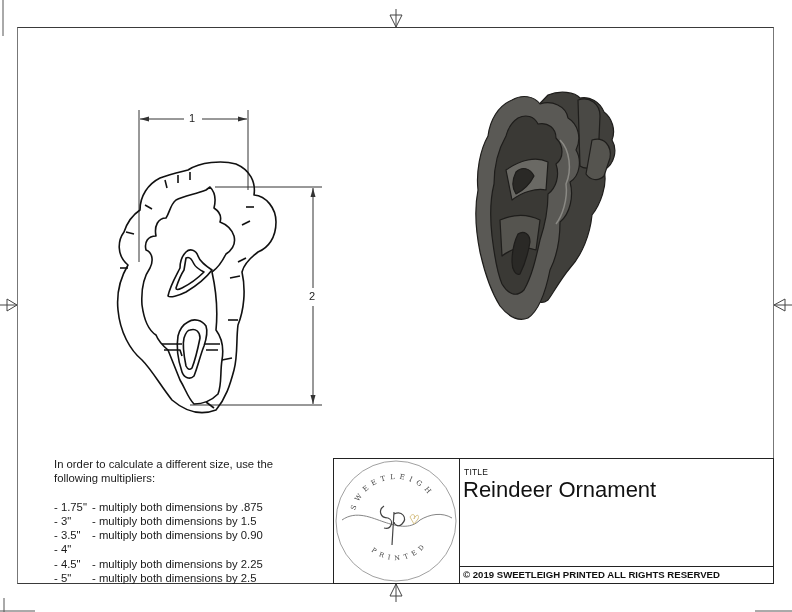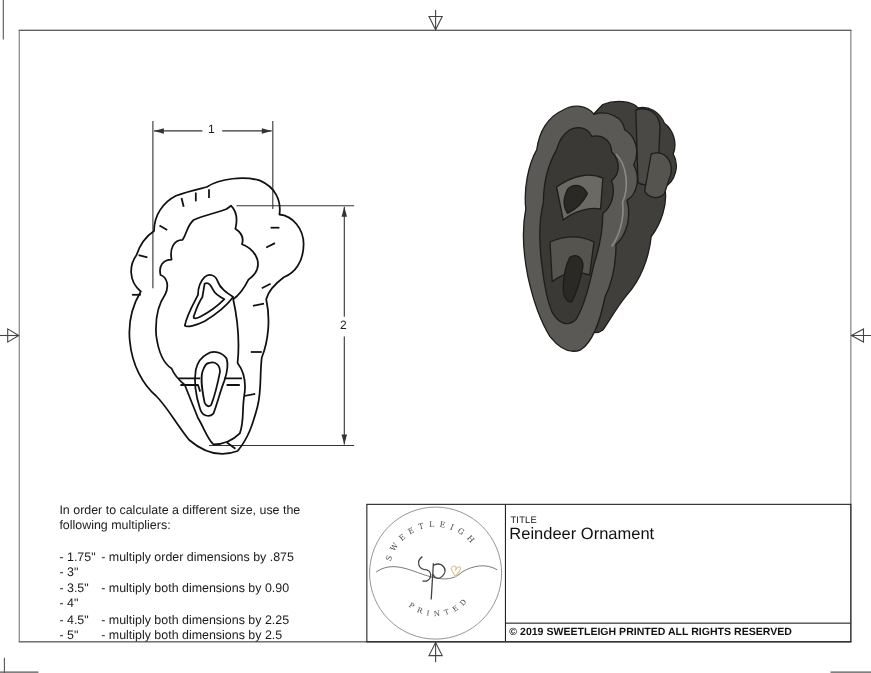--- a/index.html
+++ b/index.html
@@ -8,21 +8,21 @@
   .frame { position: absolute; left: 17px; top: 27px; width: 757px; height: 557px; border: 1.5px solid #3a3a3a; border-left-color:#777; border-right-color:#777; box-sizing: border-box; }
   svg.overlay { position: absolute; left: 0; top: 0; }
   .notes { position: absolute; left: 54px; top: 457px; font-size: 11.3px; line-height: 14.3px; color: #1a1a1a; }
   .notes .intro { margin-bottom: 14px; width: 250px; }
   .notes .row { display: flex; white-space: nowrap; }
   .notes .size { width: 38px; }
   .title-block { position: absolute; left: 333px; top: 458px; width: 441px; height: 126px; border: 1.3px solid #222; box-sizing: border-box; display: flex; }
   .logo-cell { width: 126px; height: 100%; border-right: 1.3px solid #222; box-sizing: border-box; position: relative; }
   .info-cell { flex: 1; position: relative; }
   .title-label { position: absolute; left: 4px; top: 8px; font-size: 8.5px; letter-spacing: 0.2px; text-align: center; }
-  .title-value { position: absolute; left: 3px; top: 18px; font-size: 15px; text-align: center; }
+  .title-value { position: absolute; left: 3px; top: 18px; font-size: 22px; text-align: center; }
   .copyright-row { position: absolute; left: 0; right: 0; bottom: 0; height: 17px; border-top: 1.3px solid #222; font-size: 9.6px; padding-left: 3px; line-height: 15px; box-sizing: border-box; font-weight: bold; }
   .dim-label { position: absolute; font-size: 11px; background: #fff; padding: 0 2px; color: #222; }
 </style>
 </head>
 <body>
 
 <div class="sheet">
 
   <div class="frame"></div>
 
@@ -146,24 +146,25 @@
     </g>
   </svg>
 
   <span class="dim-label" style="left:187px; top:112px;">1</span>
   <span class="dim-label" style="left:307px; top:290px;">2</span>
 
   <div class="notes">
     <div class="intro">In order to calculate a different size, use the following multipliers:</div>
     <div class="row">
         <span class="size">- 1.75"</span>
-        <span>- multiply order dimensions by .875</span>
+        <span>- multiply both dimensions by .875</span>
       </div>
     <div class="row">
         <span class="size">- 3"</span>
+        <span>- multiply both dimensions by 1.5</span>
       </div>
     <div class="row">
         <span class="size">- 3.5"</span>
         <span>- multiply both dimensions by 0.90</span>
       </div>
     <div class="row">
         <span class="size">- 4"</span>
       </div>
     <div class="row">
         <span class="size">- 4.5"</span>

